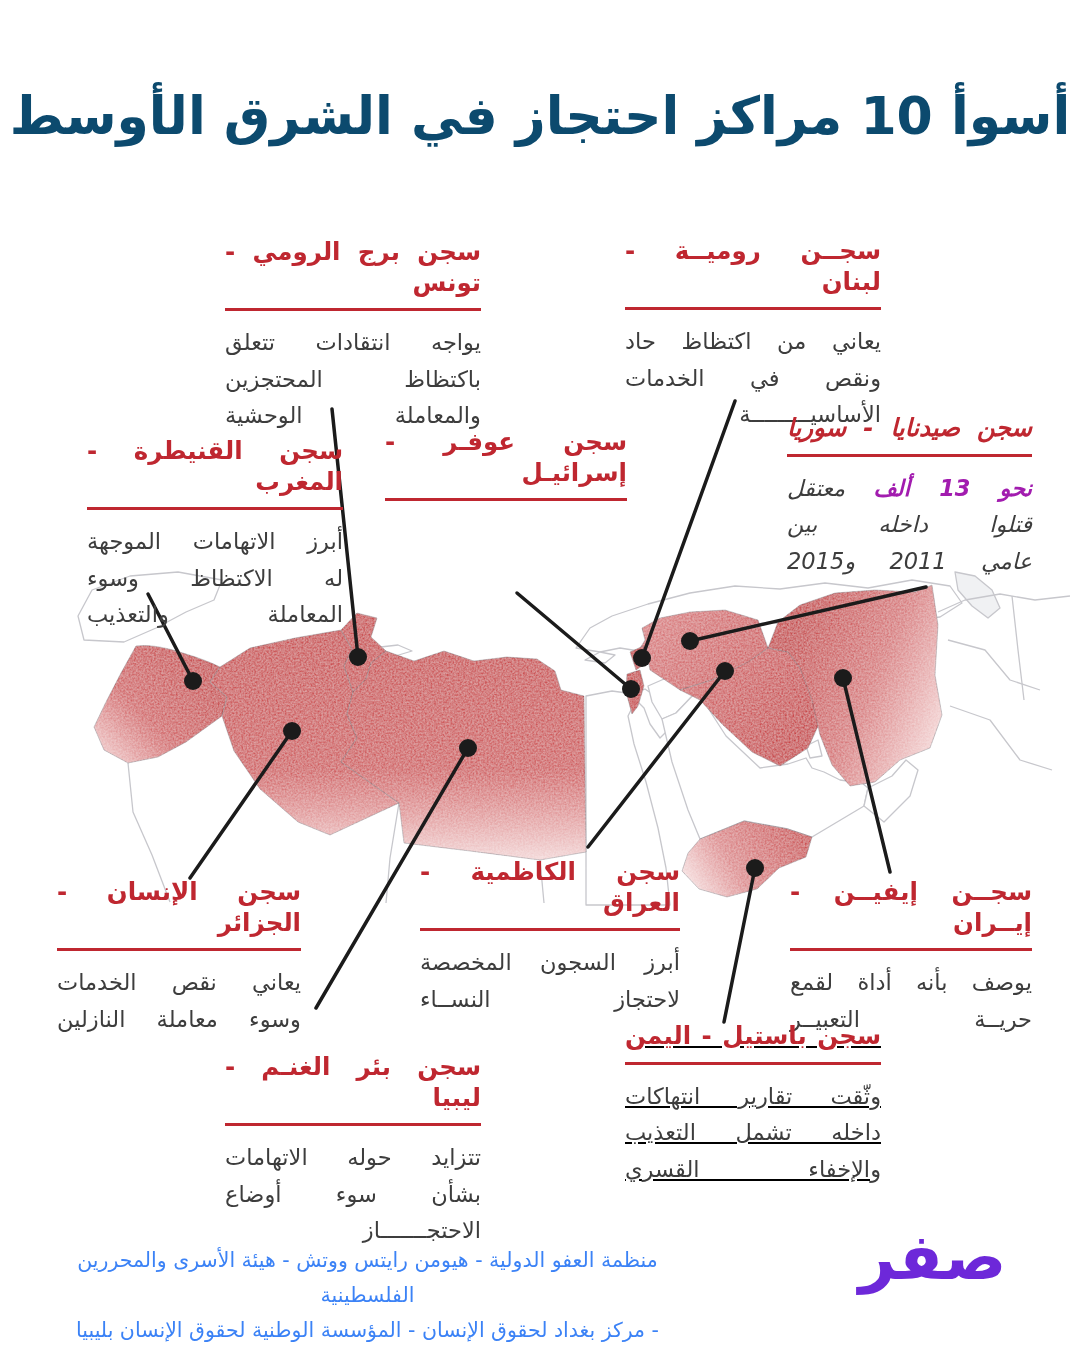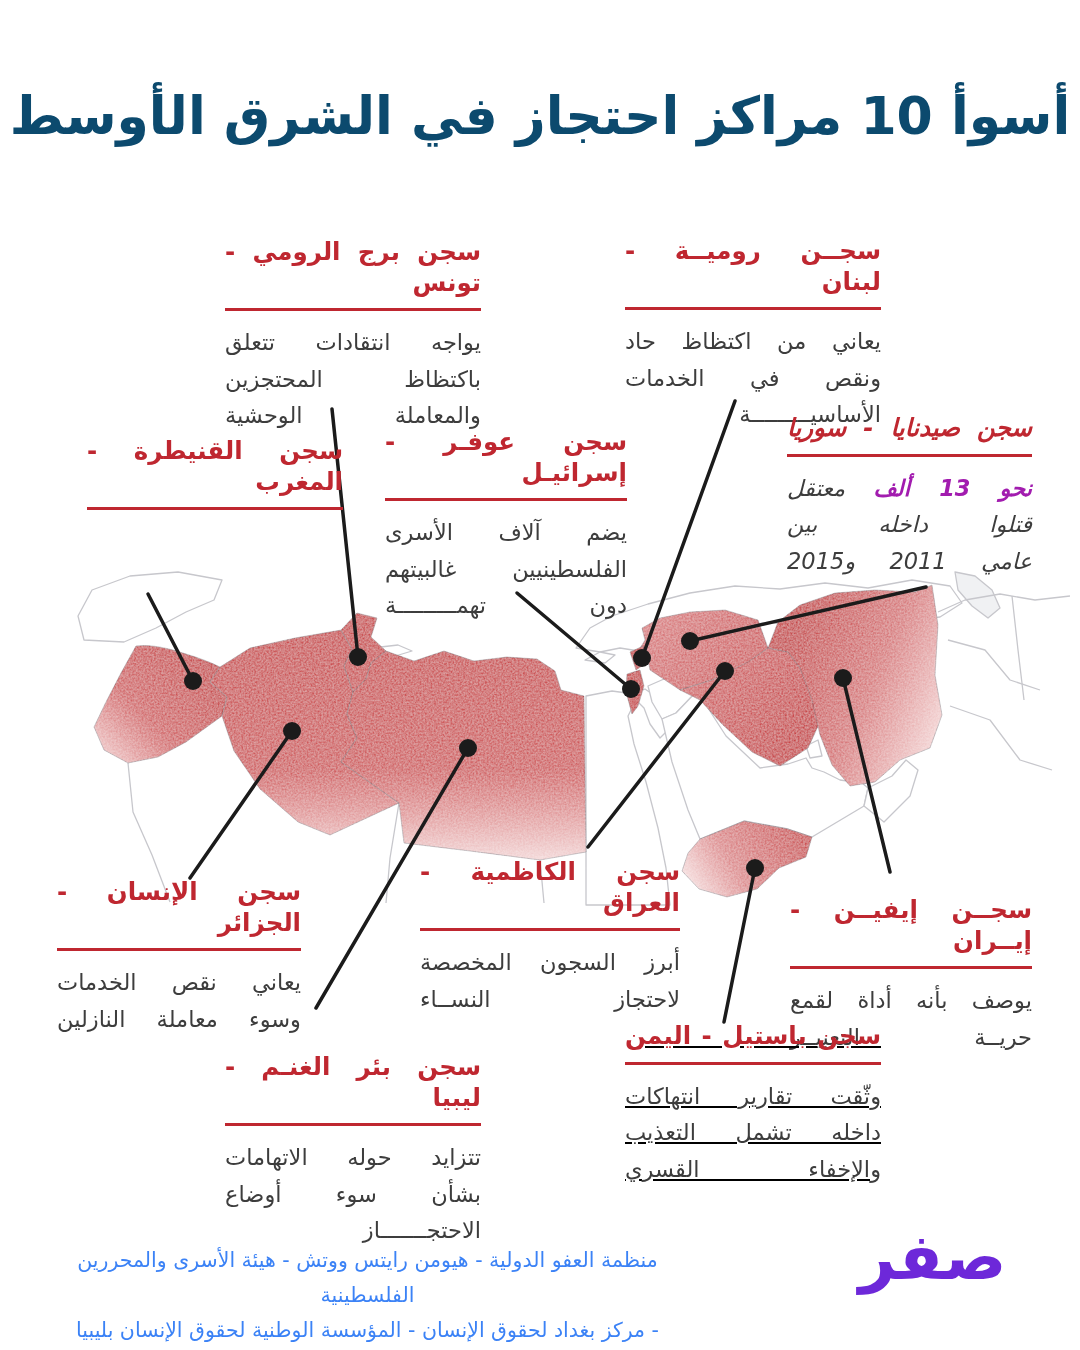--- a/index.html
+++ b/index.html
@@ -24,21 +24,21 @@
     white-space:pre-line;text-align:justify;text-align-last:justify;
   }
   .p-desc b{color:#a21caf;}
   .b1{left:225px;top:237px;width:256px;}
   .b2{left:625px;top:236px;width:256px;}
   .b3{left:55px;top:436px;width:256px;margin-left:32px;}
   .b4{left:385px;top:427px;width:242px;}
   .b5{left:787px;top:413px;width:245px;font-style:italic;}
   .b6{left:57px;top:877px;width:244px;}
   .b7{left:420px;top:857px;width:260px;}
-  .b8{left:790px;top:877px;width:242px;margin-top:18px;}
+  .b8{left:790px;top:877px;width:242px;}
   .b9{left:225px;top:1021px;width:256px;margin-top:31px;}
   .b10{left:625px;top:1021px;width:256px;text-decoration:underline;}
   .sources{
     position:absolute;left:70px;top:1243px;width:595px;direction:rtl;
     text-align:center;font-size:20.5px;line-height:1.7;color:#3b82f6;
   }
   .logo{
     position:absolute;left:850px;top:1220px;width:165px;direction:rtl;
     text-align:center;font-size:64px;font-weight:bold;color:#6d28d9;
   }
@@ -158,28 +158,28 @@
     <div class="p-name">سجــن روميــة - لبنان</div>
     <div class="p-rule"></div>
     <div class="p-desc">يعاني من اكتظاظ حاد
 ونقص في الخدمات
 الأساسيـــــــــة</div>
   </div>
 
   <div class="block b3">
     <div class="p-name">سجن القنيطرة - المغرب</div>
     <div class="p-rule"></div>
+    <div class="p-desc">أبرز الاتهامات الموجهة
+له الاكتظاظ وسوء
+المعاملة والتعذيب</div>
   </div>
 
   <div class="block b4">
     <div class="p-name">سجن عوفـر - إسرائيـل</div>
     <div class="p-rule"></div>
-    <div class="p-desc">يضم آلاف الأسرى
-الفلسطينيين غالبيتهم
-دون تهمـــــــــة</div>
   </div>
 
   <div class="block b5">
     <div class="p-name">سجن صيدنايا - سوريا</div>
     <div class="p-rule"></div>
     <div class="p-desc"><b>نحو 13 ألف</b><span> معتقل
 قتلوا داخله بين
 عامي 2011 و2015</span></div>
   </div>
 

